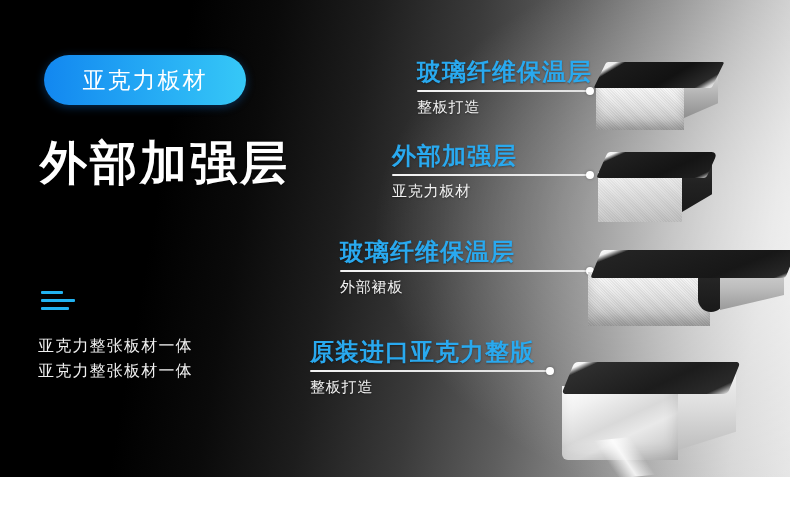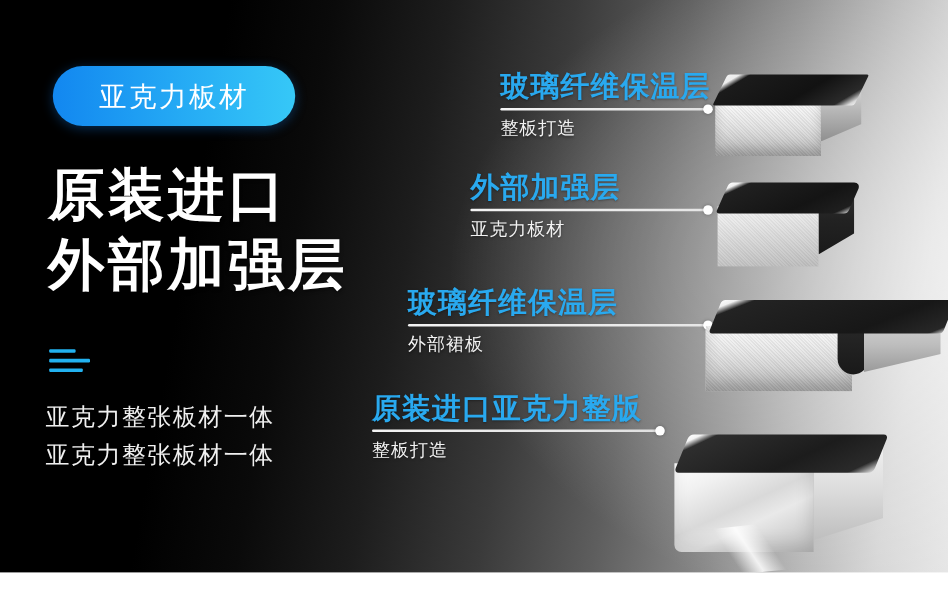--- a/index.html
+++ b/index.html
@@ -89,21 +89,21 @@
   }
   .menu-icon span.b1 { width: 22px; }
   .menu-icon span.b2 { width: 34px; }
   .menu-icon span.b3 { width: 28px; }
 
   .subtext {
     position: absolute;
     left: 38px;
     top: 333px;
     color: #f0f0f0;
-    font-size: 20px;
+    font-size: 16px;
     letter-spacing: 1.2px;
     line-height: 1.58;
   }
   .subtext div { white-space: nowrap; }
 
   
   .callout {
     position: absolute;
   }
   .callout .title {
@@ -143,21 +143,21 @@
   #callout-1 { left: 417px; top: 56px; }
   #callout-1 .rule { width: 173px; }
   #callout-1 .title { margin-left: 0px; }
 
   #callout-2 { left: 392px; top: 140px; }
   #callout-2 .rule { width: 198px; }
 
   #callout-3 { left: 340px; top: 236px; }
   #callout-3 .rule { width: 250px; }
 
-  #callout-4 { left: 310px; top: 324px; }
+  #callout-4 { left: 310px; top: 336px; }
   #callout-4 .rule { width: 240px; }
 
   
   .product { position: absolute; }
 
   
   #obj1 { left: 596px; top: 62px; width: 124px; height: 72px; }
   #obj1 .top {
     position: absolute; left: 4px; top: 0; width: 118px; height: 26px;
     background: linear-gradient(140deg,#f2f2f2 0%,#ededed 7%,#1b1b1b 13%,#121212 60%,#2a2a2a 88%,#d8d8d8 96%,#f0f0f0 100%);
@@ -251,21 +251,20 @@
 </head>
 <body>
 
 <div id="banner">
 
   <div class="badge">
     <span class="badge-text">亚克力板材</span>
   </div>
 
   <div class="headline">
-    <div>原装进口</div>
     <div>外部加强层</div>
   </div>
 
   <div class="menu-icon">
     <span class="b1"></span>
     <span class="b2"></span>
     <span class="b3"></span>
   </div>
 
   <div class="subtext">

